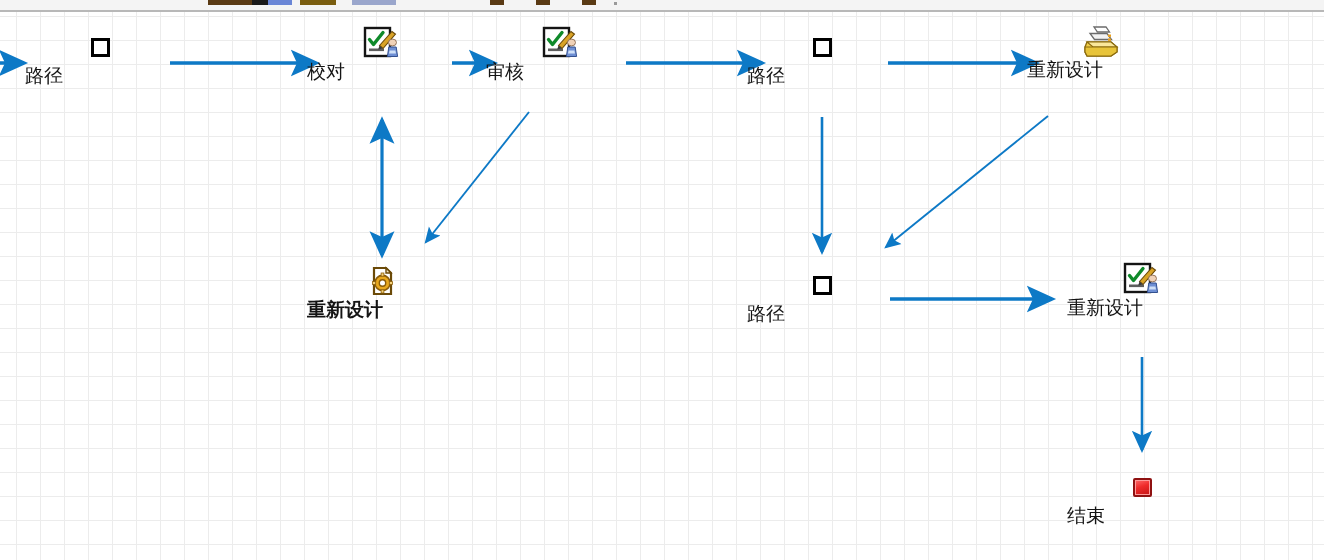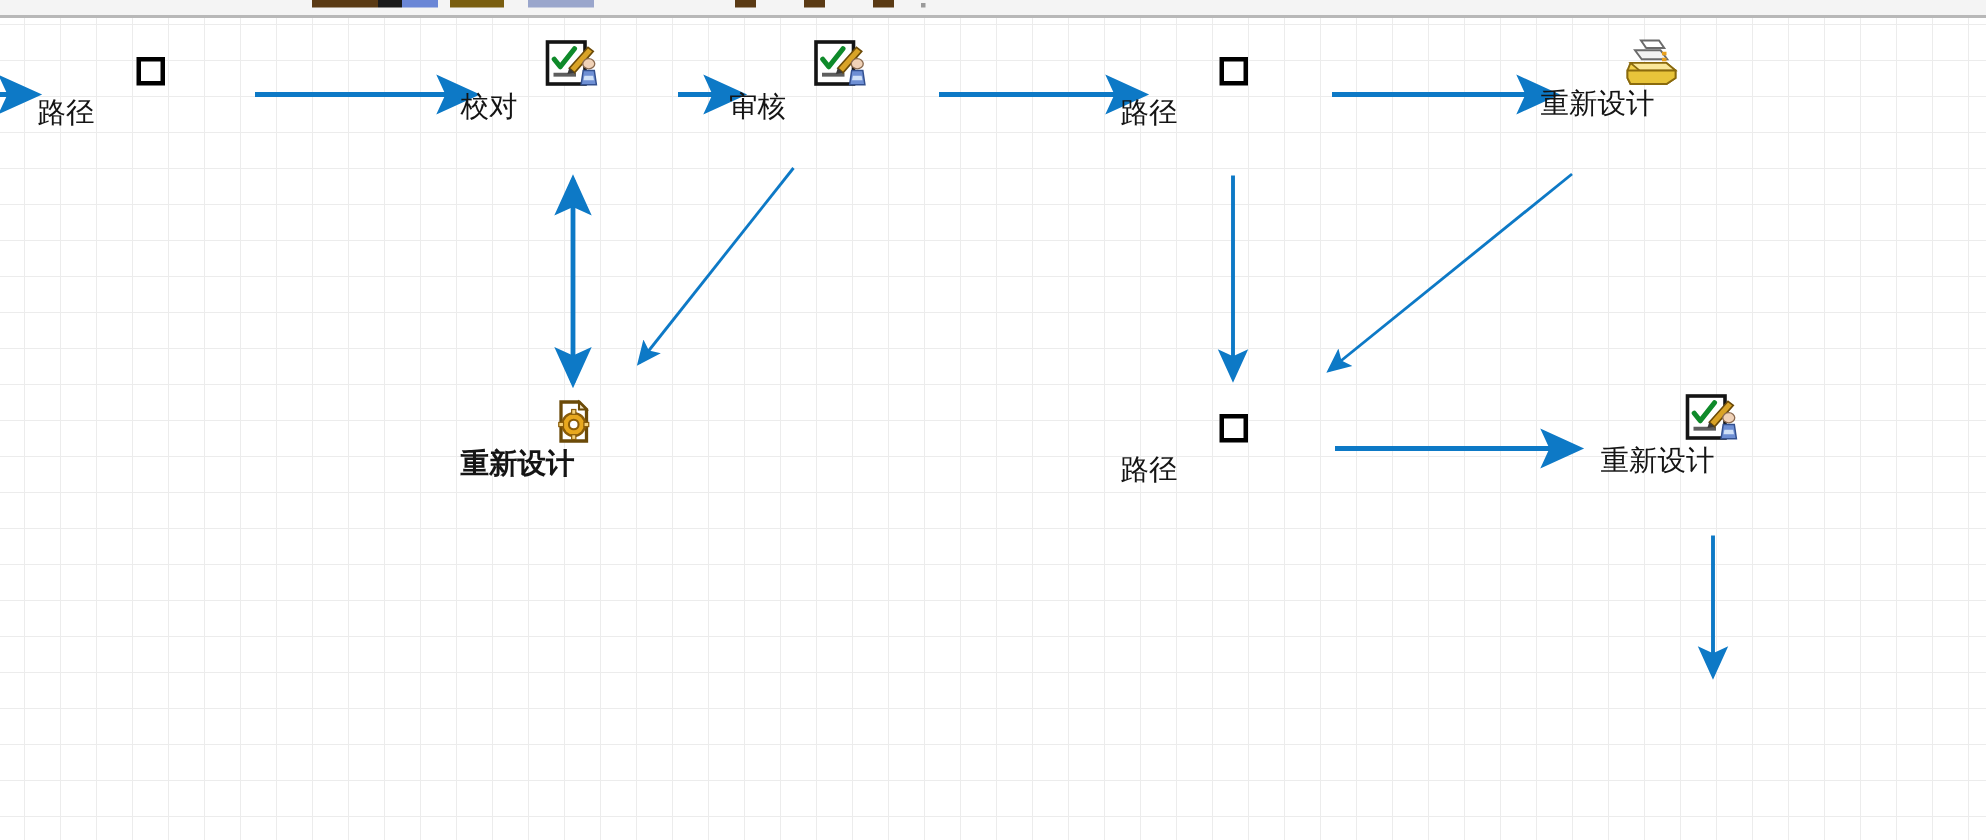--- a/index.html
+++ b/index.html
@@ -270,15 +270,21 @@
           <path d="M16.5 19.5 L29 5.5 L32.5 8.2 L20 22.5 Z" fill="#d9a327" stroke="#6b4a08" stroke-width="1.1"></path>
           <path d="M16.5 19.5 L20 22.5 L15.2 23.4 Z" fill="#3a3a3a"></path>
           <ellipse cx="29.5" cy="16.5" rx="4" ry="3.4" fill="#f0d2b8" stroke="#8a6a50" stroke-width="0.9"></ellipse>
           <path d="M25.8 21 h7.4 l1.4 9.5 h-10.2 Z" fill="#6e8fd4" stroke="#33508f" stroke-width="1"></path>
           <path d="M26.6 24.5 h5.8 l0.6 3 h-7 Z" fill="#cfe0f7"></path>
         </svg>
       </div>
       <div class="node-label">重新设计</div>
     </div>
 
+    <div class="node" style="left:1142px; top:458px;">
+      <div class="icon-wrap">
+        <div class="stop-icon"></div>
+      </div>
+      <div class="node-label">结束</div>
+    </div>
 
   </div>
 </div>
 
 </body></html>

